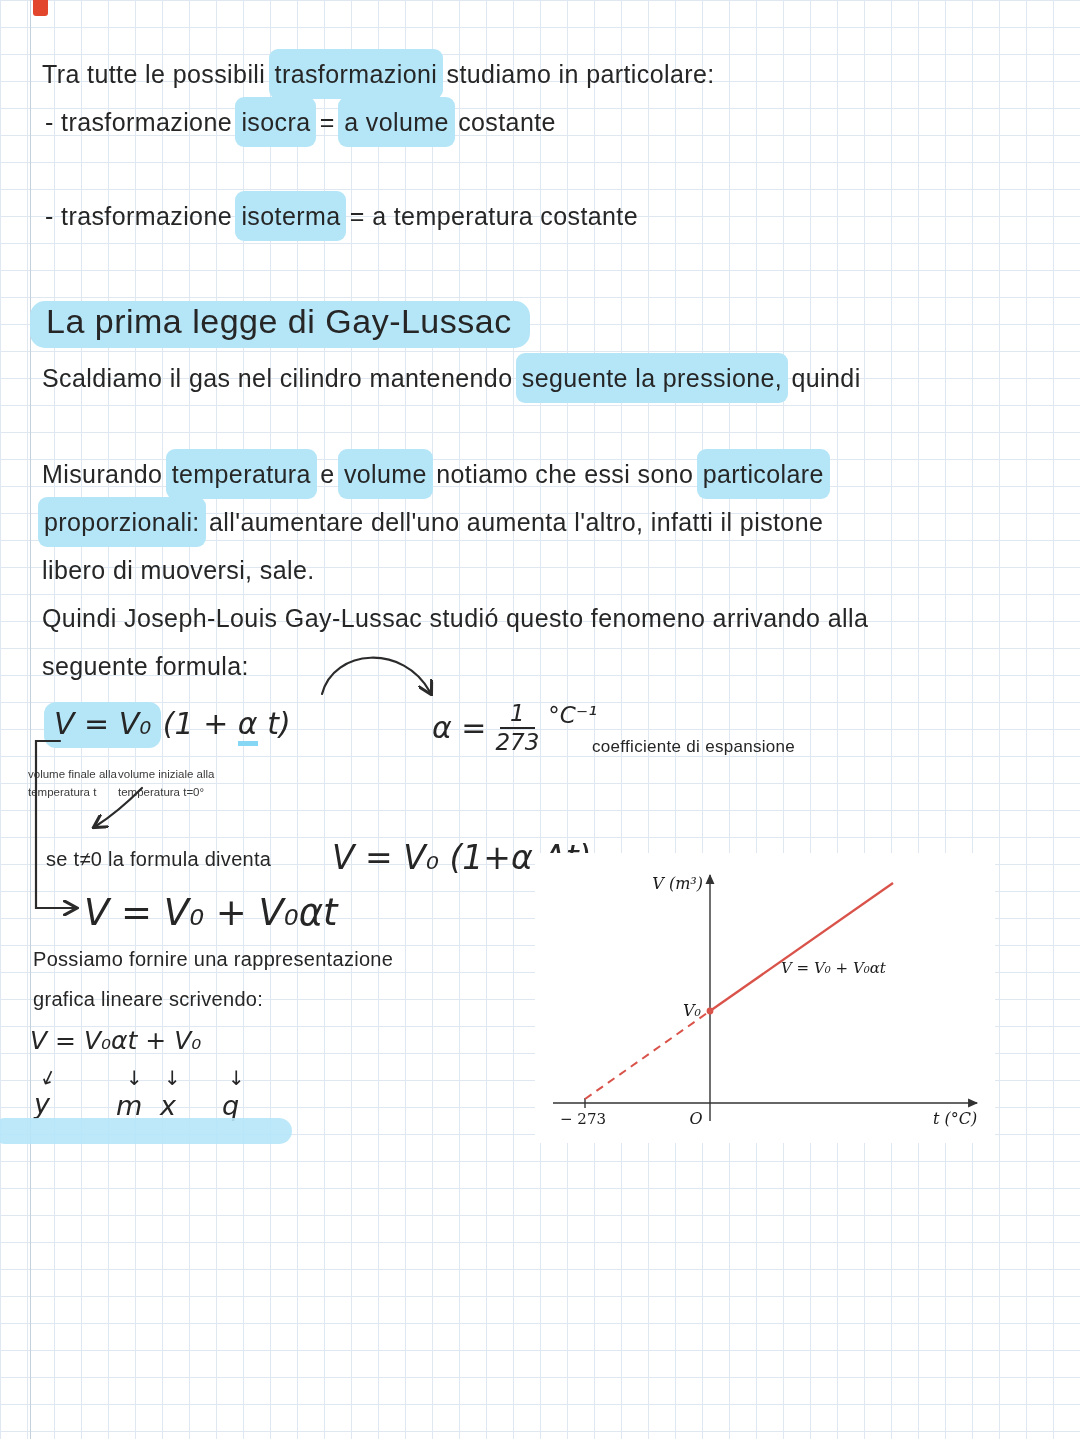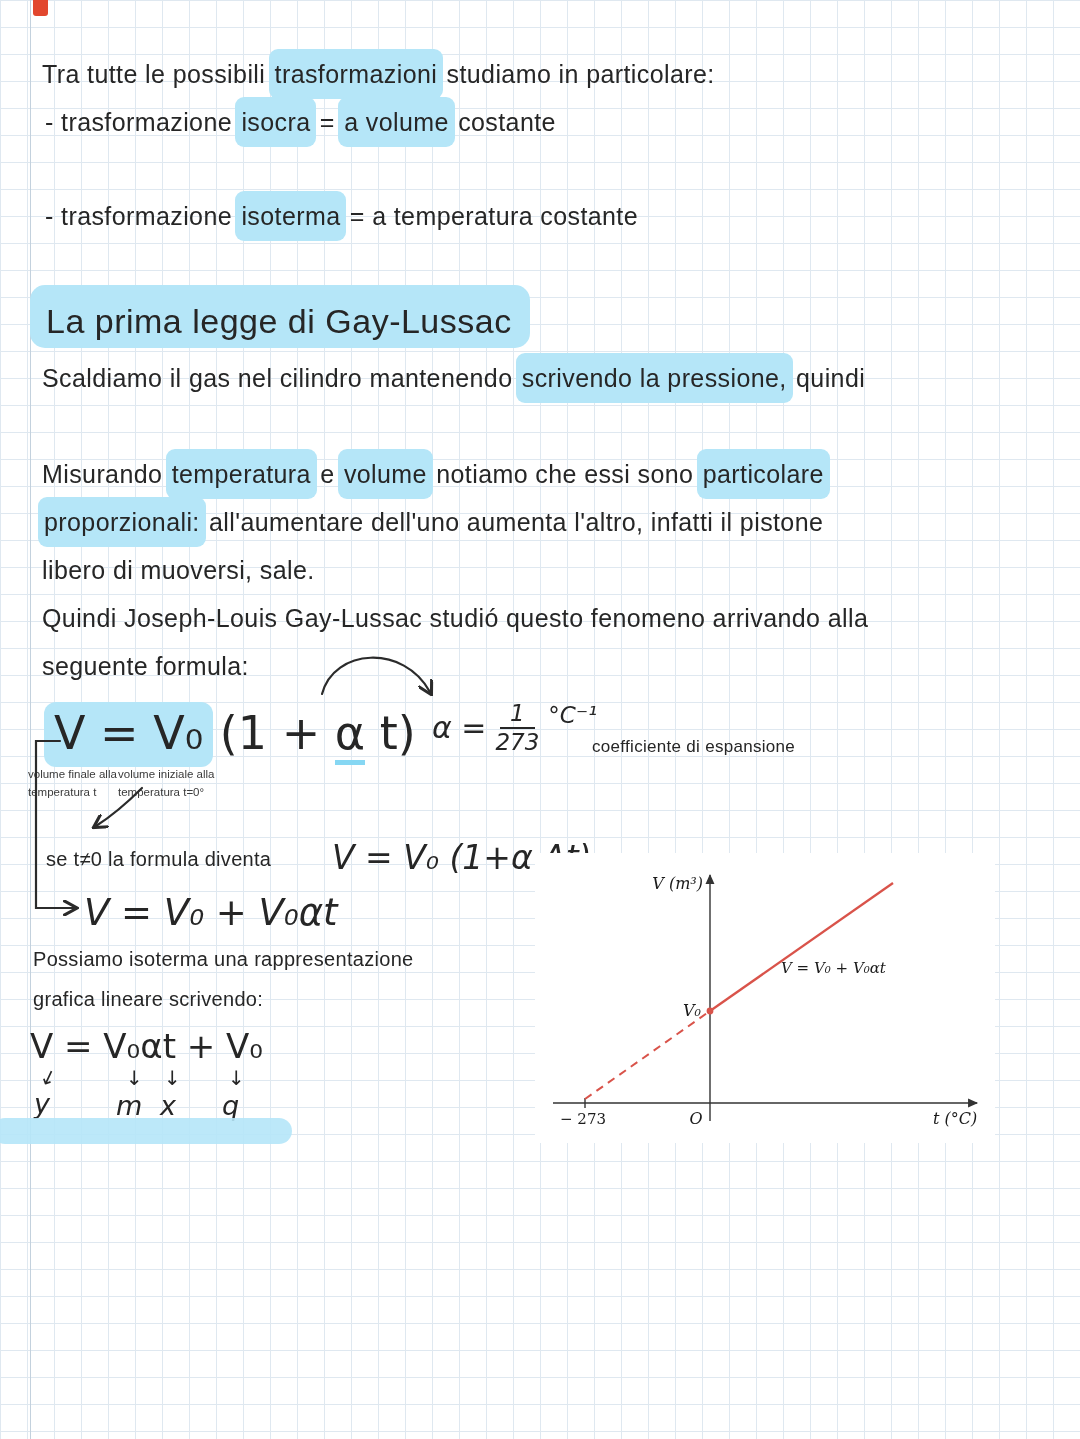--- a/index.html
+++ b/index.html
@@ -14,43 +14,43 @@
     background-size:27px 27px;
   }
   .margin-line { position:absolute; left:30px; top:0; width:1px; height:100%; background:#c3d1dd; }
   .red-tab { position:absolute; left:33px; top:0; width:15px; height:16px; background:#e2472e; border-radius:0 0 3px 3px; }
 
   .line { position:absolute; font-size:25px; letter-spacing:0.4px; white-space:nowrap; line-height:1.3; }
   .hl { background:#b5e6f8; border-radius:9px; padding:11px 6px; margin:0 -4px; box-decoration-break:clone; }
   .ul { border-bottom:5px solid #86d7f3; }
 
   .heading { position:absolute; left:46px; top:302px; font-size:34px; letter-spacing:0.5px; white-space:nowrap; }
-  .head-hl { background:#b5e6f8; border-radius:15px; padding:17px 18px 8px 16px; margin-left:-16px;margin-top:40px; }
+  .head-hl { background:#b5e6f8; border-radius:15px; padding:1px 18px 8px 16px; margin-left:-16px;margin-top:40px; }
 
-  .formula-main { position:absolute; left:52px; top:706px; font-size:46px; 
+  .formula-main { position:absolute; left:52px; top:706px; font-size:30px; font-style:italic;
                   font-family:"DejaVu Sans",sans-serif; white-space:nowrap; }
   .formula-main .hl { border-radius:12px; padding:4px 10px 7px; margin:0 -8px; }
 
   .tiny { position:absolute; font-size:11.5px; color:#3a3a3a; white-space:pre-line; line-height:1.55; }
 
   .alpha { position:absolute; left:432px; top:700px; display:flex; align-items:center; gap:9px;
            font-size:30px; font-style:italic; font-family:"DejaVu Sans",sans-serif; }
   .frac { display:inline-flex; flex-direction:column; align-items:center; font-size:23px; line-height:1.15; }
   .frac .num { border-bottom:2px solid #262626; padding:0 10px 1px; }
   .unit { font-size:23px; position:relative; top:-13px; }
   .alpha-label { position:absolute; left:592px; top:737px; font-size:17px; letter-spacing:0.3px; }
 
   .case-label { position:absolute; left:46px; top:848px; font-size:20px; letter-spacing:0.3px;text-align:center; }
   .case-formula { position:absolute; left:332px; top:838px; font-size:33px; font-style:italic;
                   font-family:"DejaVu Sans",sans-serif; white-space:nowrap; }
 
   .formula2 { position:absolute; left:84px; top:891px; font-size:37px; font-style:italic;
               font-family:"DejaVu Sans",sans-serif; white-space:nowrap; }
   .para-sm { position:absolute; font-size:20px; letter-spacing:0.3px; white-space:nowrap; }
-  .formula3 { position:absolute; left:30px; top:1026px; font-size:34px; 
+  .formula3 { position:absolute; left:30px; top:1026px; font-size:25px; font-style:italic;
               font-family:"DejaVu Sans",sans-serif; white-space:nowrap; }
   .map-arrow { position:absolute; font-size:20px; font-family:"DejaVu Sans",sans-serif; }
   .tilt { display:inline-block; transform:rotate(25deg); }
   .map-letter { position:absolute; font-size:27px; font-style:italic; font-family:"DejaVu Sans",sans-serif; }
   .strip { position:absolute; left:-8px; top:1118px; width:300px; height:26px; background:#b5e6f8;
            border-radius:13px; opacity:0.9; }
 
   .chart { position:absolute; left:535px; top:853px; width:460px; height:290px; background:#ffffff; }
   .sv-lbl { font-family:"DejaVu Serif","Liberation Serif",serif; font-style:italic; font-size:16px; fill:#1b1b1b; }
   .sv-num { font-family:"DejaVu Serif","Liberation Serif",serif; font-size:15px; fill:#1b1b1b; }
@@ -66,21 +66,21 @@
   <div class="red-tab"></div>
 
   <div class="line" style="left:42px; top:58px"><span>Tra tutte le possibili </span><span class="hl">trasformazioni</span><span> studiamo in particolare:</span></div>
   <div class="line" style="left:45px; top:106px"><span>- trasformazione </span><span class="hl">isocra</span><span> = </span><span class="hl">a volume</span><span> costante</span></div>
   <div class="line" style="left:45px; top:200px"><span>- trasformazione </span><span class="hl">isoterma</span><span> = a temperatura costante</span></div>
 
   <div class="heading">
     <span class="head-hl">La prima legge di Gay-Lussac</span>
   </div>
 
-  <div class="line" style="left:42px; top:362px"><span>Scaldiamo il gas nel cilindro mantenendo </span><span class="hl">scrivendo la pressione,</span><span> quindi</span></div>
+  <div class="line" style="left:42px; top:362px"><span>Scaldiamo il gas nel cilindro mantenendo </span><span class="hl">seguente la pressione,</span><span> quindi</span></div>
   <div class="line" style="left:42px; top:458px"><span>Misurando </span><span class="hl">temperatura</span><span> e </span><span class="hl">volume</span><span> notiamo che essi sono </span><span class="hl">particolare</span></div>
   <div class="line" style="left:42px; top:506px"><span class="hl">proporzionali:</span><span> all'aumentare dell'uno aumenta l'altro, infatti il pistone</span></div>
   <div class="line" style="left:42px; top:554px"><span>libero di muoversi, sale.</span></div>
   <div class="line" style="left:42px; top:602px"><span>Quindi Joseph-Louis Gay-Lussac studió questo fenomeno arrivando alla</span></div>
   <div class="line" style="left:42px; top:650px"><span>seguente formula:</span></div>
 
   <div class="formula-main"><span class="hl">V = V₀</span><span> (1 + </span><span class="ul">α</span><span> t)</span></div>
   <div class="tiny" style="left:28px;  top:766px">volume finale alla
 temperatura t</div>
   <div class="tiny" style="left:118px; top:766px">volume iniziale alla
@@ -94,21 +94,21 @@
     </span>
     <span class="unit">°C⁻¹</span>
   </div>
   <div class="alpha-label">coefficiente di espansione</div>
 
   <div class="case-label">se t≠0 la formula diventa</div>
   <div class="case-formula">V = V₀ (1+α Δt)</div>
 
   <div class="formula2">V = V₀ + V₀αt</div>
 
-  <div class="para-sm" style="left:33px; top:948px">Possiamo isoterma una rappresentazione</div>
+  <div class="para-sm" style="left:33px; top:948px">Possiamo fornire una rappresentazione</div>
   <div class="para-sm" style="left:33px; top:988px">grafica lineare scrivendo:</div>
 
   <div class="formula3">V = V₀αt + V₀</div>
   <span class="map-arrow" style="left:40px;  top:1066px"><span class="tilt">↓</span></span>
   <span class="map-arrow" style="left:126px; top:1066px">↓</span>
   <span class="map-arrow" style="left:164px; top:1066px">↓</span>
   <span class="map-arrow" style="left:228px; top:1066px">↓</span>
   <span class="map-letter" style="left:34px;  top:1088px">y</span>
   <span class="map-letter" style="left:116px; top:1090px">m</span>
   <span class="map-letter" style="left:160px; top:1090px">x</span>

